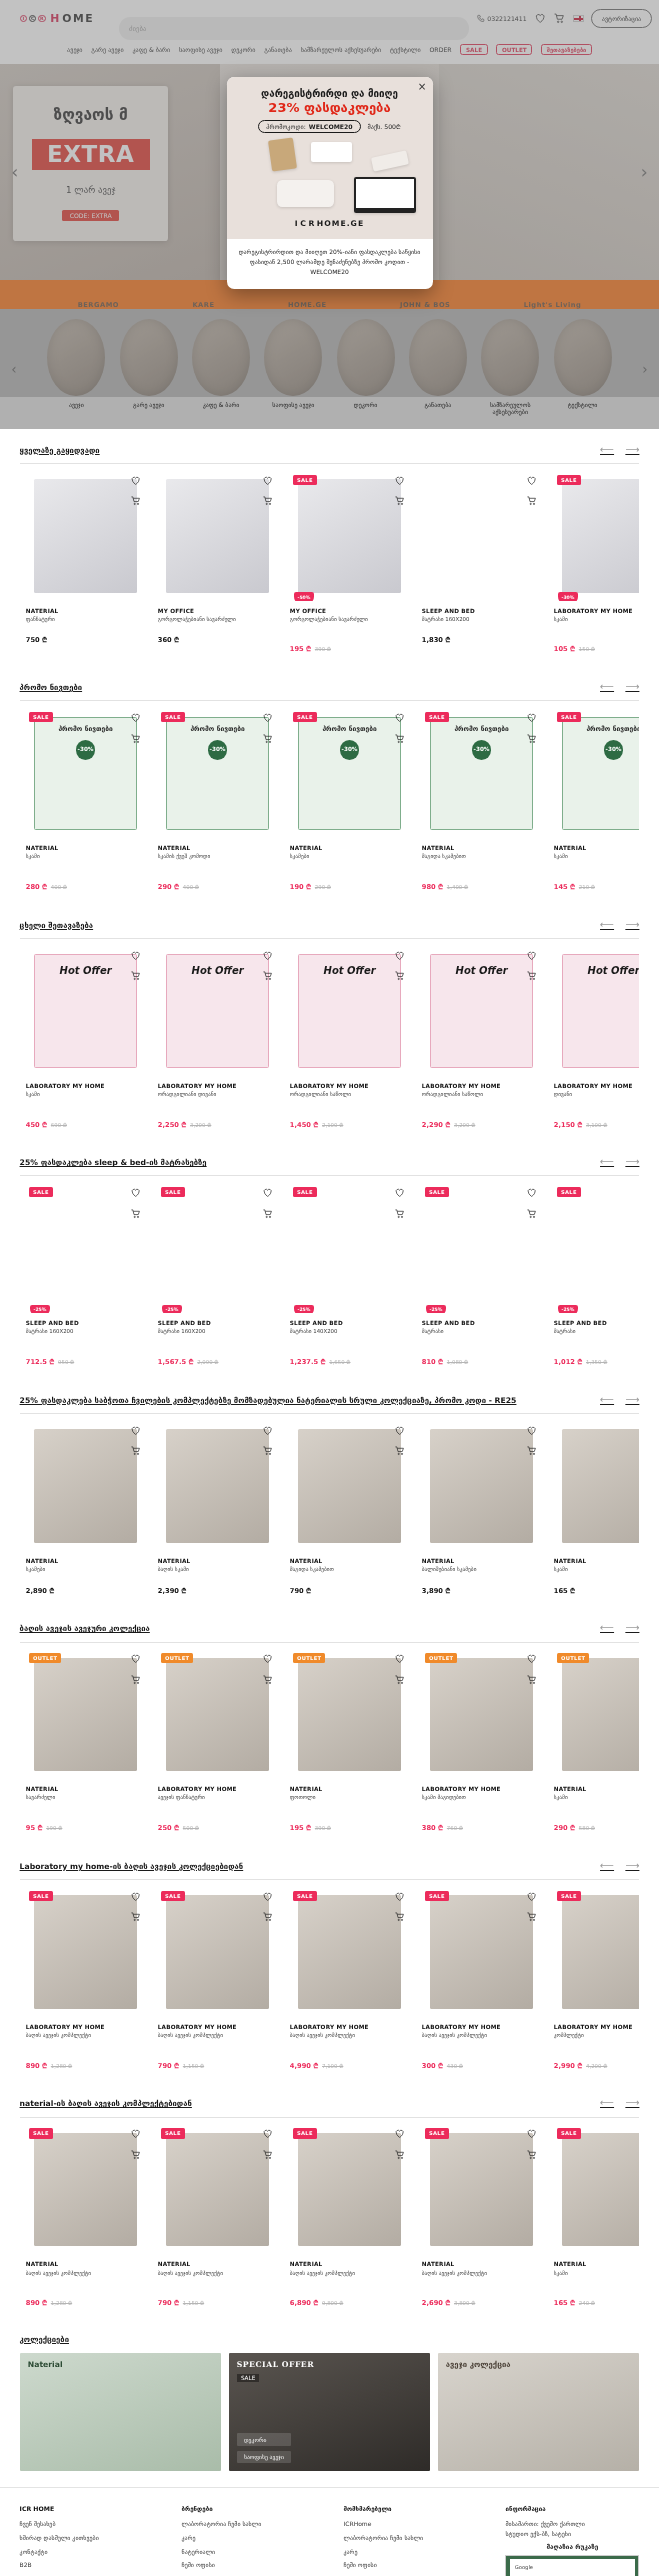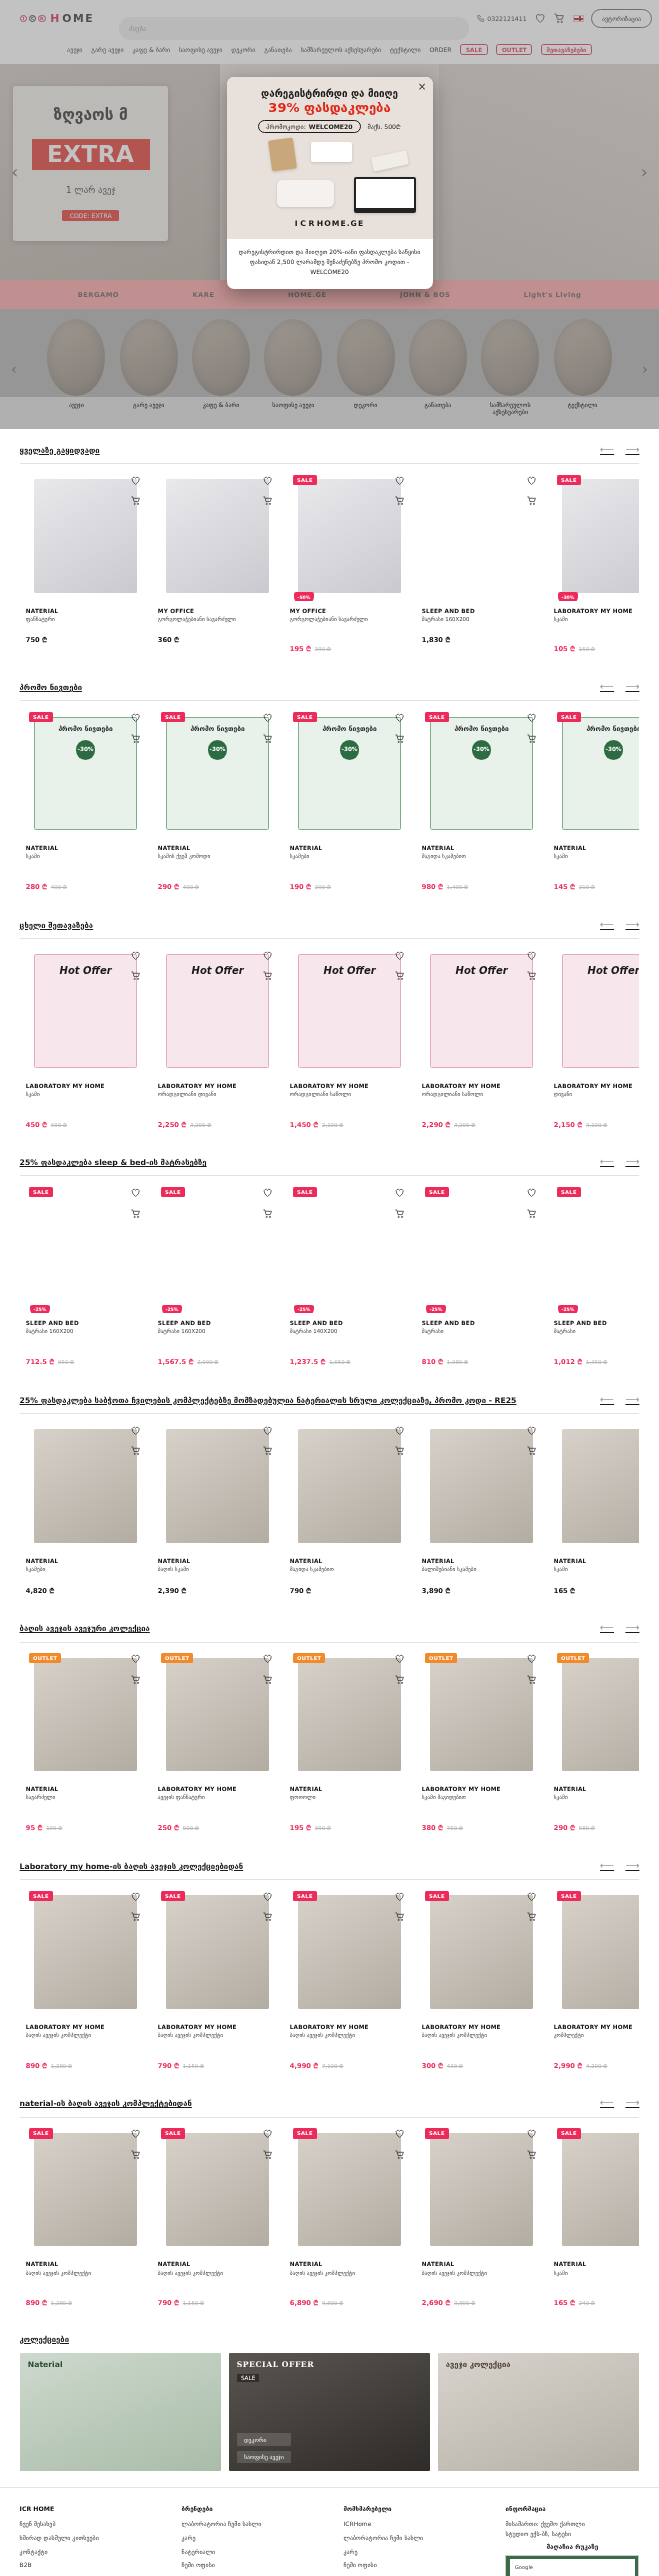--- a/index.html
+++ b/index.html
@@ -70,21 +70,21 @@
   .extra-code { font-size: 6.2px; background: #e2382f; color: #fff; padding: 2.1px 7.2px; border-radius: 1.5px; }
 
   .hero-arrow {
     position: absolute; top: 50%; transform: translateY(-50%);
     font-size: 17.5px; color: #6e6e6e; cursor: pointer; user-select: none; z-index: 3;
   }
   .hero-arrow.l { left: 11.3px; }
   .hero-arrow.r { right: 11.3px; }
 
   
-  .brands { height: 29px; background: #fca5a5; display: flex; align-items: center; justify-content: space-around; padding: 0 41px; }
+  .brands { height: 29px; background: #f97316; display: flex; align-items: flex-end; justify-content: space-around; padding: 0 41px; }
   .brand { font-size: 6.7px; color: #4a4a4a; font-weight: 600; letter-spacing: 0.5px; opacity: .85; }
 
   
   .cats { background: #b0b0b0; padding: 9.3px 0 13.4px; position: relative; }
   .cats-inner { display: flex; justify-content: center; gap: 11.3px; padding: 0 36px; }
   .cat { width: 61px; text-align: center; cursor: pointer; }
   .cat .bubble {
     width: 58px; height: 77px; border-radius: 29px/39px; margin: 0 auto 5.2px;
     background: linear-gradient(150deg,#bdb2a6,#8e8378);
     box-shadow: inset 0 0 11.3px rgba(0,0,0,.18);
@@ -304,21 +304,21 @@
         </div>
     </div>
     <div class="hero-arrow r">›</div>
   </div>
 
   <div class="modal-backdrop"></div>
   <div class="modal">
     <div class="modal-img">
       <div class="modal-close">×</div>
       <div class="m-l1">დარეგისტრირდი და მიიღე</div>
-      <div class="m-l2">39% ფასდაკლება</div>
+      <div class="m-l2">23% ფასდაკლება</div>
       <div>
         <span class="m-code">
           <span>პრომოკოდი:</span>
           <b>WELCOME20</b>
         </span>
         <span class="m-max">მაქს. 500₾</span>
       </div>
       <div class="m-art">
         <div class="piece p1"></div>
         <div class="piece p2"></div>
@@ -831,21 +831,21 @@
                 <svg class="act" viewBox="0 0 24 24" fill="none" stroke="#222" stroke-width="1.5">
                   <path d="M3 4h3l2.5 10h9L20 7H7"></path>
                   <circle cx="10" cy="19" r="1.3"></circle>
                   <circle cx="17" cy="19" r="1.3"></circle>
                 </svg>
               </div>
             </div>
             <div class="card-brand">NATERIAL</div>
             <div class="card-name">სკამები</div>
             <div class="card-price">
-              <span class="now">4,820 ₾</span>
+              <span class="now">2,890 ₾</span>
             </div>
           </div>
           <div class="card">
             <div class="card-media">
               <div class="ph sofa"></div>
               <div class="card-acts">
                 <svg class="act" viewBox="0 0 24 24" fill="none" stroke="#222" stroke-width="1.5">
                   <path d="M12 20s-7-4.6-7-9.3A3.9 3.9 0 0112 7a3.9 3.9 0 017 3.7C19 15.4 12 20 12 20z"></path>
                 </svg>
                 <svg class="act" viewBox="0 0 24 24" fill="none" stroke="#222" stroke-width="1.5">

